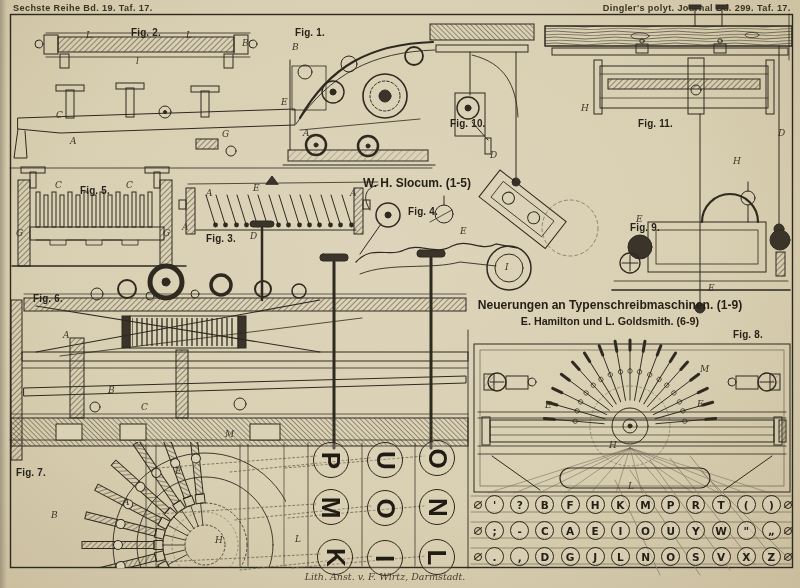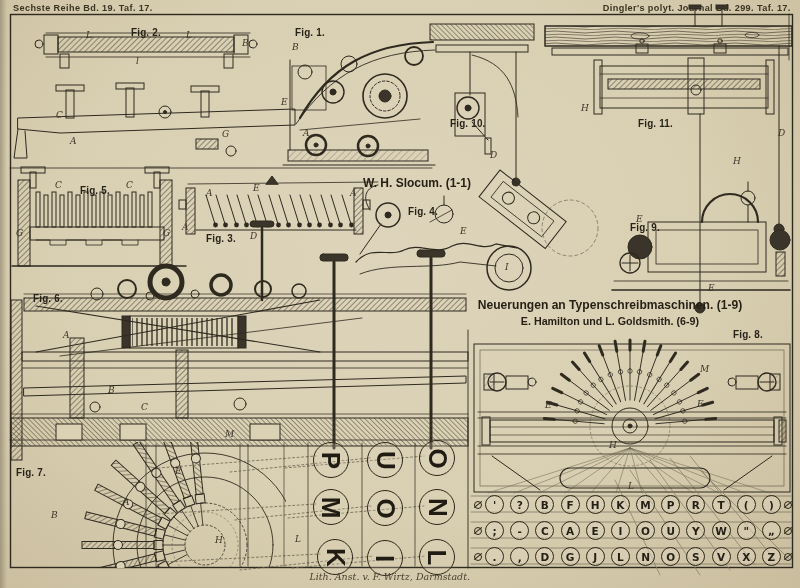--- a/index.html
+++ b/index.html
@@ -11,21 +11,21 @@
   .hdr-right{right:9px;transform-origin:right top}
   .art{position:absolute;left:0;top:0}
   .layer{position:absolute;inset:0;pointer-events:none}
   .figlabel{position:absolute;font:700 10.5px "Liberation Sans",sans-serif;letter-spacing:.2px;color:#28231a;transform:scaleX(.94);transform-origin:left top;white-space:nowrap}
   .plabel{position:absolute;font:italic 9px "DejaVu Serif",serif;color:#3c352a;white-space:nowrap}
   .caption{position:absolute;color:#251f15;white-space:nowrap}
   .slocum{left:352px;top:176px;width:130px;text-align:center;font:700 12px "Liberation Sans",sans-serif}
   .grant{left:572px;top:144px;width:185px;text-align:center;font:700 13px "Liberation Sans",sans-serif;line-height:17px}
   .title-main{left:455px;top:297px;width:310px;text-align:center;font:700 13px "Liberation Sans",sans-serif;transform:scaleX(.93);transform-origin:center top}
   .subtitle{left:455px;top:315px;width:310px;text-align:center;font:700 11.5px "Liberation Sans",sans-serif;transform:scaleX(.93);transform-origin:center top}
-  .footer{position:absolute;left:300px;top:571px;width:170px;text-align:right;font:italic 9.5px "DejaVu Serif",serif;color:#4a4233}
+  .footer{position:absolute;left:300px;top:571px;width:170px;text-align:center;font:italic 9.5px "DejaVu Serif",serif;color:#4a4233}
   .bigkey{position:absolute;width:34px;height:34px;margin:-18px 0 0 -18px;border:1.5px solid #2c2719;border-radius:50%;display:flex;align-items:center;justify-content:center;background:rgba(222,212,187,.25)}
   .bigkey span{transform:rotate(90deg);font:700 26px "Liberation Sans",sans-serif;color:#201c13}
   .kb-row{position:absolute;left:474px;width:318px;height:21px;display:flex;align-items:center;justify-content:space-between}
   .kb-keys{flex:1;display:flex;justify-content:space-between;margin:0 3px}
   .kb-key{width:19px;height:19px;box-sizing:border-box;border:1.3px solid #2c2719;border-radius:50%;display:flex;align-items:center;justify-content:center;font:700 10.5px "DejaVu Sans",sans-serif;color:#241f15;background:rgba(222,212,187,.5);flex:0 0 auto}
   .pivot{width:8px;height:8px;box-sizing:border-box;border:1px solid #2c2719;border-radius:50%;position:relative;flex:0 0 auto}
   .pivot::after{content:"";position:absolute;left:-2px;top:2.5px;width:10px;height:1px;background:#2c2719;transform:rotate(-40deg)}
 </style>
 </head>
 <body>
@@ -473,21 +473,21 @@
       <span class="plabel" style="left: 51px; top: 510px;">B</span>
       <span class="plabel" style="left: 215px; top: 535px;">H</span>
       <span class="plabel" style="left: 295px; top: 534px;">L</span>
       <span class="plabel" style="left: 700px; top: 364px;">M</span>
       <span class="plabel" style="left: 609px; top: 440px;">H</span>
       <span class="plabel" style="left: 628px; top: 481px;">L</span>
       <span class="plabel" style="left: 545px; top: 400px;">E</span>
       <span class="plabel" style="left: 697px; top: 399px;">E</span>
     </div>
 
-  <div class="caption slocum">W. H. Slocum. (1-1)</div>
+  <div class="caption slocum">W. H. Slocum. (1-5)</div>
 
 
   <div class="caption title-main">Neuerungen an Typenschreibmaschinen. (1-9)</div>
   <div class="caption subtitle">E. Hamilton und L. Goldsmith. (6-9)</div>
 
   <div class="layer">
 
   <div class="bigkey" style="left: 331px; top: 460px;">
       <span>P</span>
     </div>

